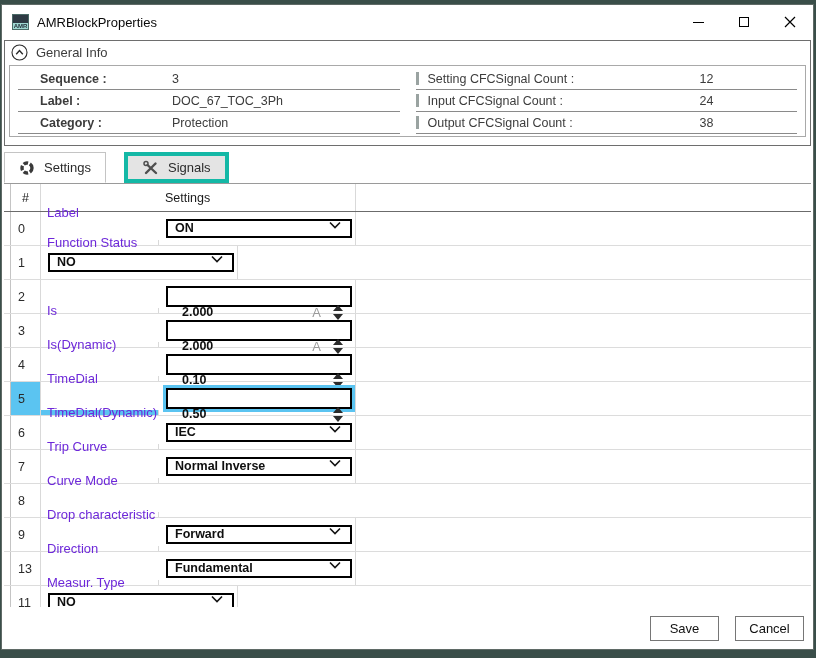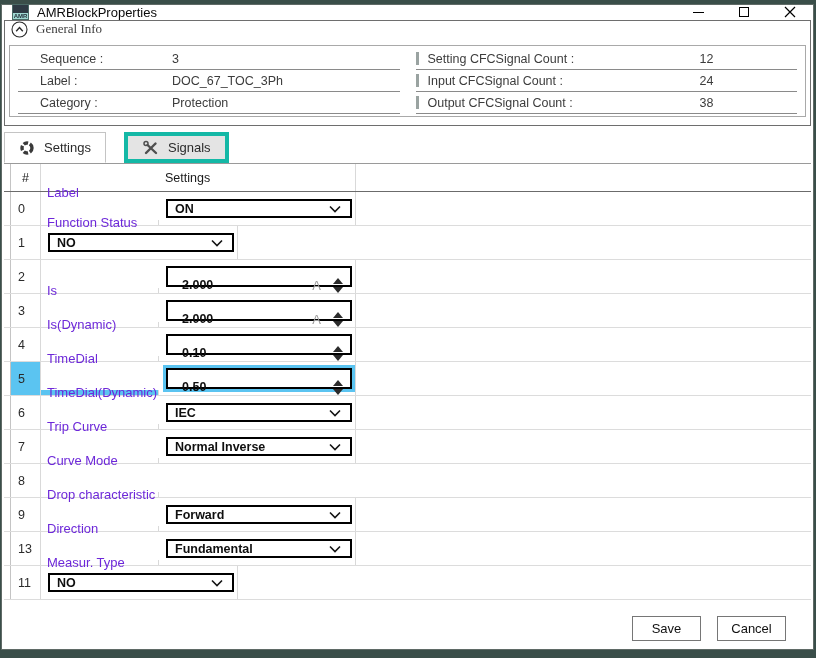--- a/index.html
+++ b/index.html
@@ -13,40 +13,40 @@
     font-family:"Liberation Sans","DejaVu Sans",sans-serif;
     position:relative;
     color:#2b2b2b;
   }
   .window{
     position:absolute;left:1px;top:4px;width:813px;height:646px;
     background:#fff;border:1px solid #5f6a66;
     display:flex;flex-direction:column;
   }
   
-  .titlebar{height:14px;flex:none;display:flex;align-items:center;padding-left:10px;}
+  .titlebar{height:34px;flex:none;display:flex;align-items:center;padding-left:10px;}
   .app-icon{
     width:17px;height:16px;flex:none;background:#9fd8d2;border:1px solid #4a6a66;
     display:flex;flex-direction:column;overflow:hidden;
   }
   .app-icon .band{height:9px;background:#2e3a44;color:#cfe;font-size:5px;line-height:9px;text-align:center;letter-spacing:.5px;}
   .app-icon .amr{flex:1;font-size:6px;font-weight:bold;color:#24323d;text-align:center;line-height:6px;}
   .title{margin-left:8px;font-size:13px;color:#0a0a0a;}
   .win-controls{margin-left:auto;display:flex;height:100%;}
   .win-btn{width:46px;height:100%;display:flex;align-items:center;justify-content:center;cursor:default;}
   .glyph-min{width:11px;height:1px;background:#000;}
   .glyph-max{width:10px;height:10px;border:1px solid #000;background:#fff;}
   
   .general-info{margin:1px 2px 0 2px;border:1px solid #6e6e6e;background:#fff;}
-  .gi-header{height:23px;display:flex;align-items:flex-start;gap:8px;padding-left:6px;color:#3c3c3c;font-size:13px;font-family:Liberation Serif, serif;}
+  .gi-header{height:23px;display:flex;align-items:center;gap:8px;padding-left:6px;color:#3c3c3c;font-size:13px;}
   .gi-body{margin:1px 4px 8px 4px;border:1px solid #a9a9a9;padding:2px 0;display:flex;}
   .gi-col{width:50%;display:flex;flex-direction:column;}
   .gi-field{height:22px;display:flex;align-items:center;border-bottom:1px solid #8a8a8a;margin:0 8px;font-size:12.5px;color:#3c3c3c;}
   .gi-field.left{padding-left:22px;}
-  .gi-field.left .gi-label{width:132px;flex:none;}
+  .gi-field.left .gi-label{width:132px;flex:none;font-weight:bold;}
   .gi-field.right .gi-label{width:272px;flex:none;}
   .accent{width:3px;height:13px;background:#9aa3a1;margin-right:9px;flex:none;}
   .gi-value{color:#3c3c3c;}
   
   .tabs{margin:6px 0 0 2px;display:flex;height:31px;position:relative;z-index:2;}
   .tab{height:31px;display:flex;align-items:center;gap:9px;padding:0 14px;font-size:13px;color:#2b2b2b;cursor:default;}
   .tab.active{background:#fff;border:1px solid #c4c4c4;border-bottom:1px solid #fff;margin-bottom:-1px;}
   .tab.inactive{background:#e4e4e4;border:4px solid #14b8a6;margin-left:18px;}
   
   .table-area{margin:0 2px;flex:1;display:flex;flex-direction:column;border-top:1px solid #9a9a9a;overflow:hidden;}
@@ -56,31 +56,31 @@
   .cell{display:flex;align-items:center;}
   .strip{width:7px;flex:none;border-right:1px solid #c4c4c4;}
   .c-index{width:30px;flex:none;border-right:1px solid #d9d9d9;padding-left:7px;font-size:12.5px;}
   .thead .c-index{justify-content:center;padding-left:0;}
   .c-label{width:118px;flex:none;border-right:1px solid #d9d9d9;padding-left:6px;font-size:13px;color:#6d28d9;margin-top:28px;}
   .c-settings{width:197px;flex:none;border-right:1px solid #d9d9d9;padding-left:6px;font-size:12.5px;}
   .c-rest{flex:1;}
   .trow.selected .c-index,.trow.selected .c-label{background:var(--selection);}
   .ctl-wrap{border:3px solid transparent;margin-left:-2px;}
   .trow.selected .ctl-wrap{border-color:var(--selection);}
-  .control{width:186px;height:19px;border:2px solid #000;background:#fff;display:flex;align-items:center;font-weight:600;font-size:12.5px;color:#0f0f0f;}
+  .control{width:186px;height:19px;border:2px solid #000;background:#fff;display:flex;font-weight:600;font-size:12.5px;color:#0f0f0f;}
   .dropdown{justify-content:space-between;padding:0 9px 0 7px;}
   .spinner{padding:17px 7px 0 14px;}
   .flex-sp{flex:1;}
   .sp-unit{color:#9a9a9a;font-weight:400;font-size:13px;margin-right:12px;}
   .arrows{display:flex;flex-direction:column;gap:3px;align-items:center;}
   .tri{width:0;height:0;border-left:5px solid transparent;border-right:5px solid transparent;}
   .tri.up{border-bottom:6px solid #2b2b2b;}
   .tri.down{border-top:6px solid #2b2b2b;}
   
-  .footer{height:42px;flex:none;display:flex;justify-content:flex-end;align-items:center;gap:16px;padding-right:27px;}
+  .footer{height:42px;flex:none;display:flex;justify-content:flex-end;align-items:center;gap:16px;padding-right:9px;}
   .btn{width:69px;height:25px;background:#fff;border:1px solid #767676;font-size:13px;color:#111;font-family:inherit;cursor:default;}
 </style>
 </head>
 <body>
 
 <div class="window">
 
   <div class="titlebar">
     <div class="app-icon">
       <div class="band"></div>

